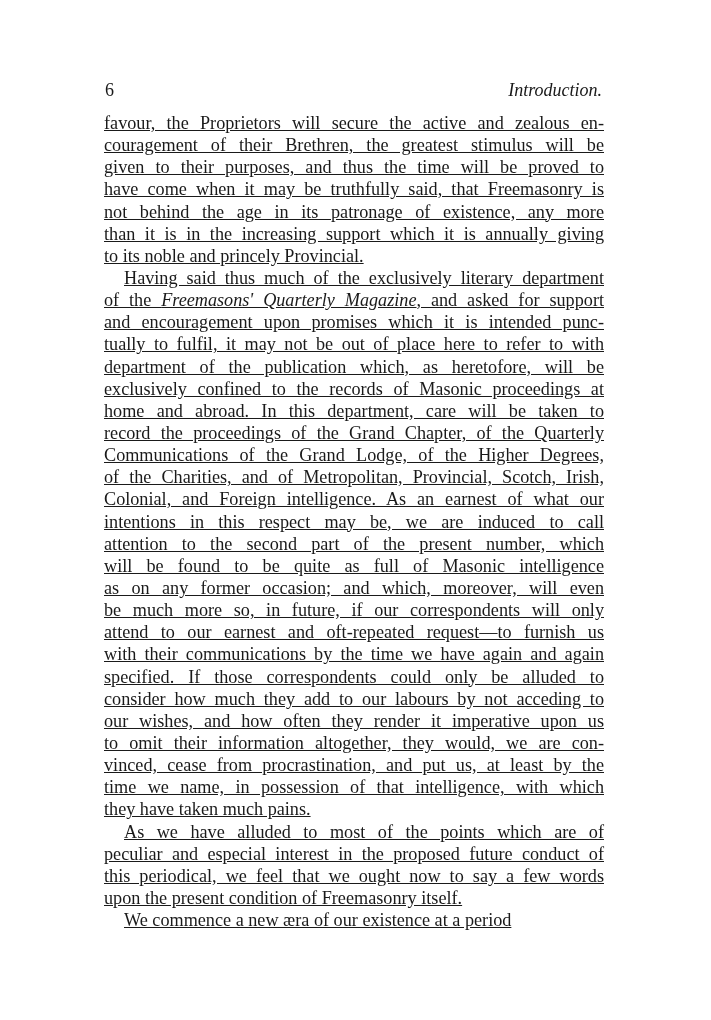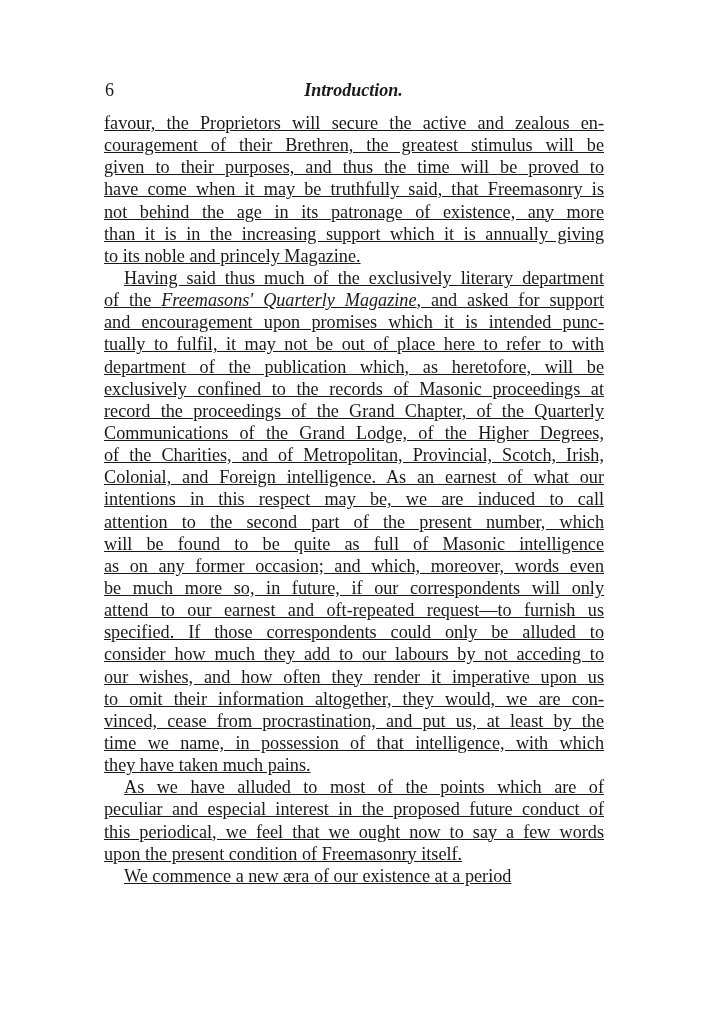--- a/index.html
+++ b/index.html
@@ -6,21 +6,21 @@
     body { width: 711px; height: 1020px; position: relative; overflow: hidden; }
     .page {
       position: absolute; left: 0; top: 0; width: 711px; height: 1020px; background: #ffffff;
       font-family: "DejaVu Serif", "Liberation Serif", serif; color: #1a1a1a;
     }
     .header {
       position: absolute; top: 80px; left: 105px; width: 497px; height: 24px;
       font-size: 17px;
     }
     .page-num { position: absolute; left: 0; top: 0; font-family: "Liberation Serif", serif; font-size: 18px; }
-    .running-title { position: absolute; left: 0; right: 0; text-align: center; font-style: italic; font-family: "Liberation Serif", serif; font-size: 18px; font-weight: bold; }
+    .running-title { position: absolute; left: 0; right: 0; text-align: right; font-style: italic; font-family: "Liberation Serif", serif; font-size: 18px; }
     .body-text {
       position: absolute; top: 112px; left: 104px; width: 500px;
       font-family: "Liberation Serif", serif; font-size: 18.2px; line-height: 22.15px;
     }
     .line { display: block; white-space: nowrap; text-align: justify; text-align-last: justify; height: 22.15px; text-decoration: underline; }
     .line.last { text-align-last: left; }
     .line.indent { padding-left: 20px; }
     .it { font-style: italic; }
   </style>
 </head>
@@ -32,39 +32,41 @@
     <span class="running-title">Introduction.</span>
   </div>
   <div class="body-text" id="body-text">
       <div>
         <span class="line">favour, the Proprietors will secure the active and zealous en-</span>
         <span class="line">couragement of their Brethren, the greatest stimulus will be</span>
         <span class="line">given to their purposes, and thus the time will be proved to</span>
         <span class="line">have come when it may be truthfully said, that Freemasonry is</span>
         <span class="line">not behind the age in its patronage of existence, any more</span>
         <span class="line">than it is in the increasing support which it is annually giving</span>
-        <span class="line last">to its noble and princely Magazine.</span>
+        <span class="line last">to its noble and princely Provincial.</span>
       </div>
       <div>
         <span class="line indent">Having said thus much of the exclusively literary department</span>
         <span class="line"><span>of the </span><span class="it">Freemasons' Quarterly Magazine</span><span>, and asked for support</span></span>
         <span class="line">and encouragement upon promises which it is intended punc-</span>
         <span class="line">tually to fulfil, it may not be out of place here to refer to with</span>
         <span class="line">department of the publication which, as heretofore, will be</span>
         <span class="line">exclusively confined to the records of Masonic proceedings at</span>
+        <span class="line">home and abroad.  In this department, care will be taken to</span>
         <span class="line">record the proceedings of the Grand Chapter, of the Quarterly</span>
         <span class="line">Communications of the Grand Lodge, of the Higher Degrees,</span>
         <span class="line">of the Charities, and of Metropolitan, Provincial, Scotch, Irish,</span>
         <span class="line">Colonial, and Foreign intelligence.  As an earnest of what our</span>
         <span class="line">intentions in this respect may be, we are induced to call</span>
         <span class="line">attention to the second part of the present number, which</span>
         <span class="line">will be found to be quite as full of Masonic intelligence</span>
-        <span class="line">as on any former occasion; and which, moreover, words even</span>
+        <span class="line">as on any former occasion; and which, moreover, will even</span>
         <span class="line">be much more so, in future, if our correspondents will only</span>
         <span class="line">attend to our earnest and oft-repeated request—to furnish us</span>
+        <span class="line">with their communications by the time we have again and again</span>
         <span class="line">specified.  If those correspondents could only be alluded to</span>
         <span class="line">consider how much they add to our labours by not acceding to</span>
         <span class="line">our wishes, and how often they render it imperative upon us</span>
         <span class="line">to omit their information altogether, they would, we are con-</span>
         <span class="line">vinced, cease from procrastination, and put us, at least by the</span>
         <span class="line">time we name, in possession of that intelligence, with which</span>
         <span class="line last">they have taken much pains.</span>
       </div>
       <div>
         <span class="line indent">As we have alluded to most of the points which are of</span>

